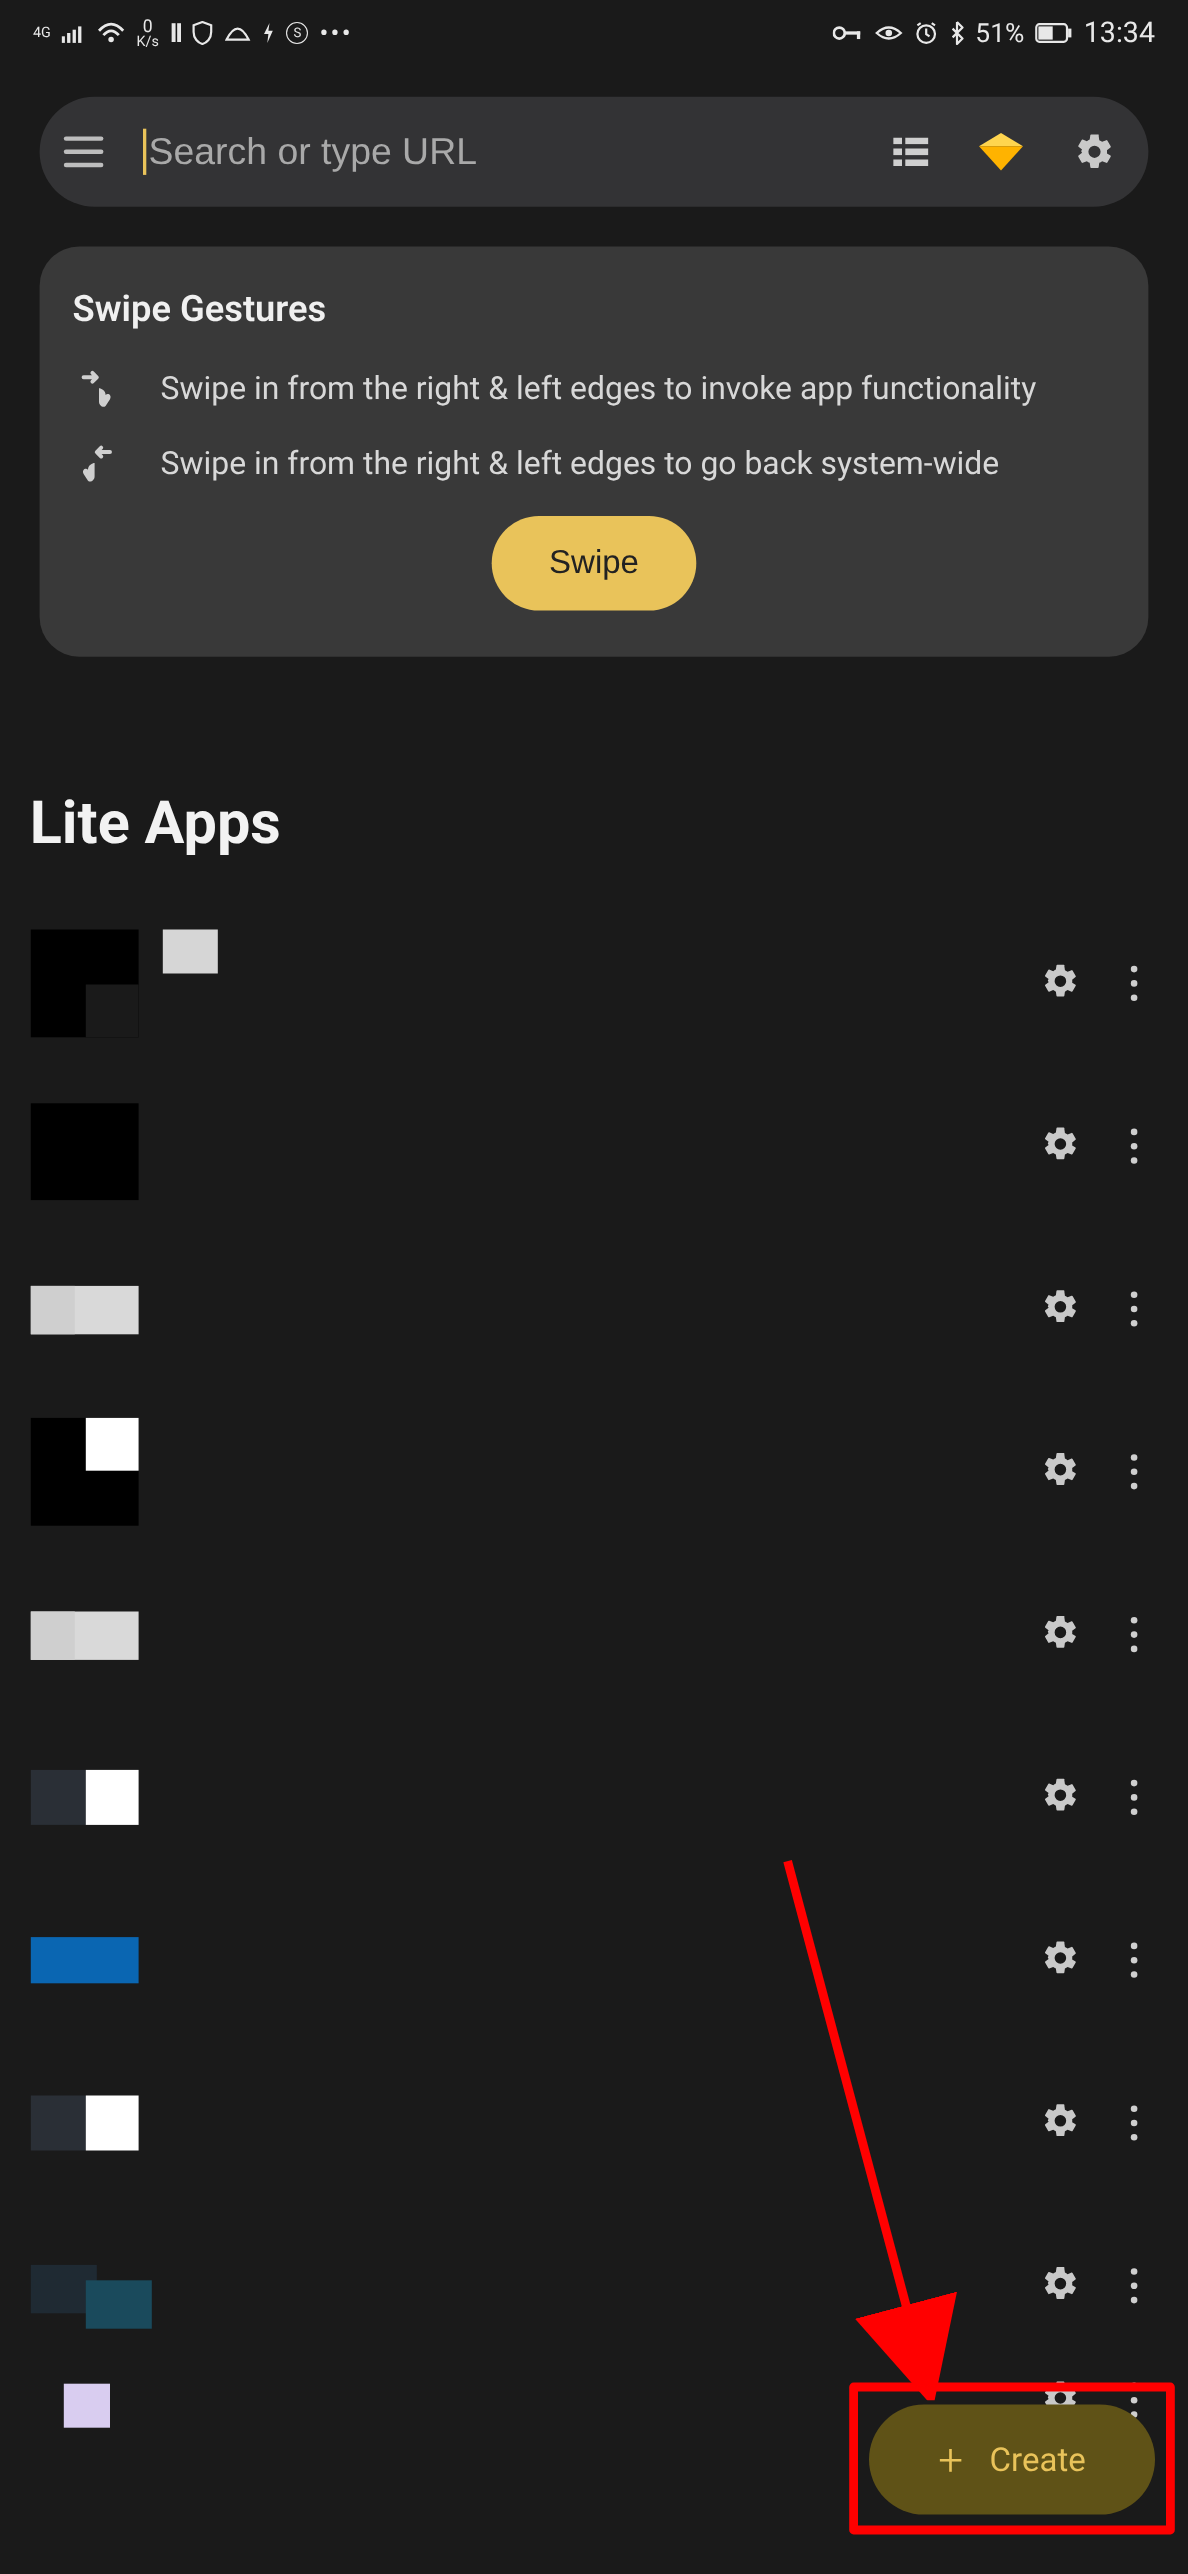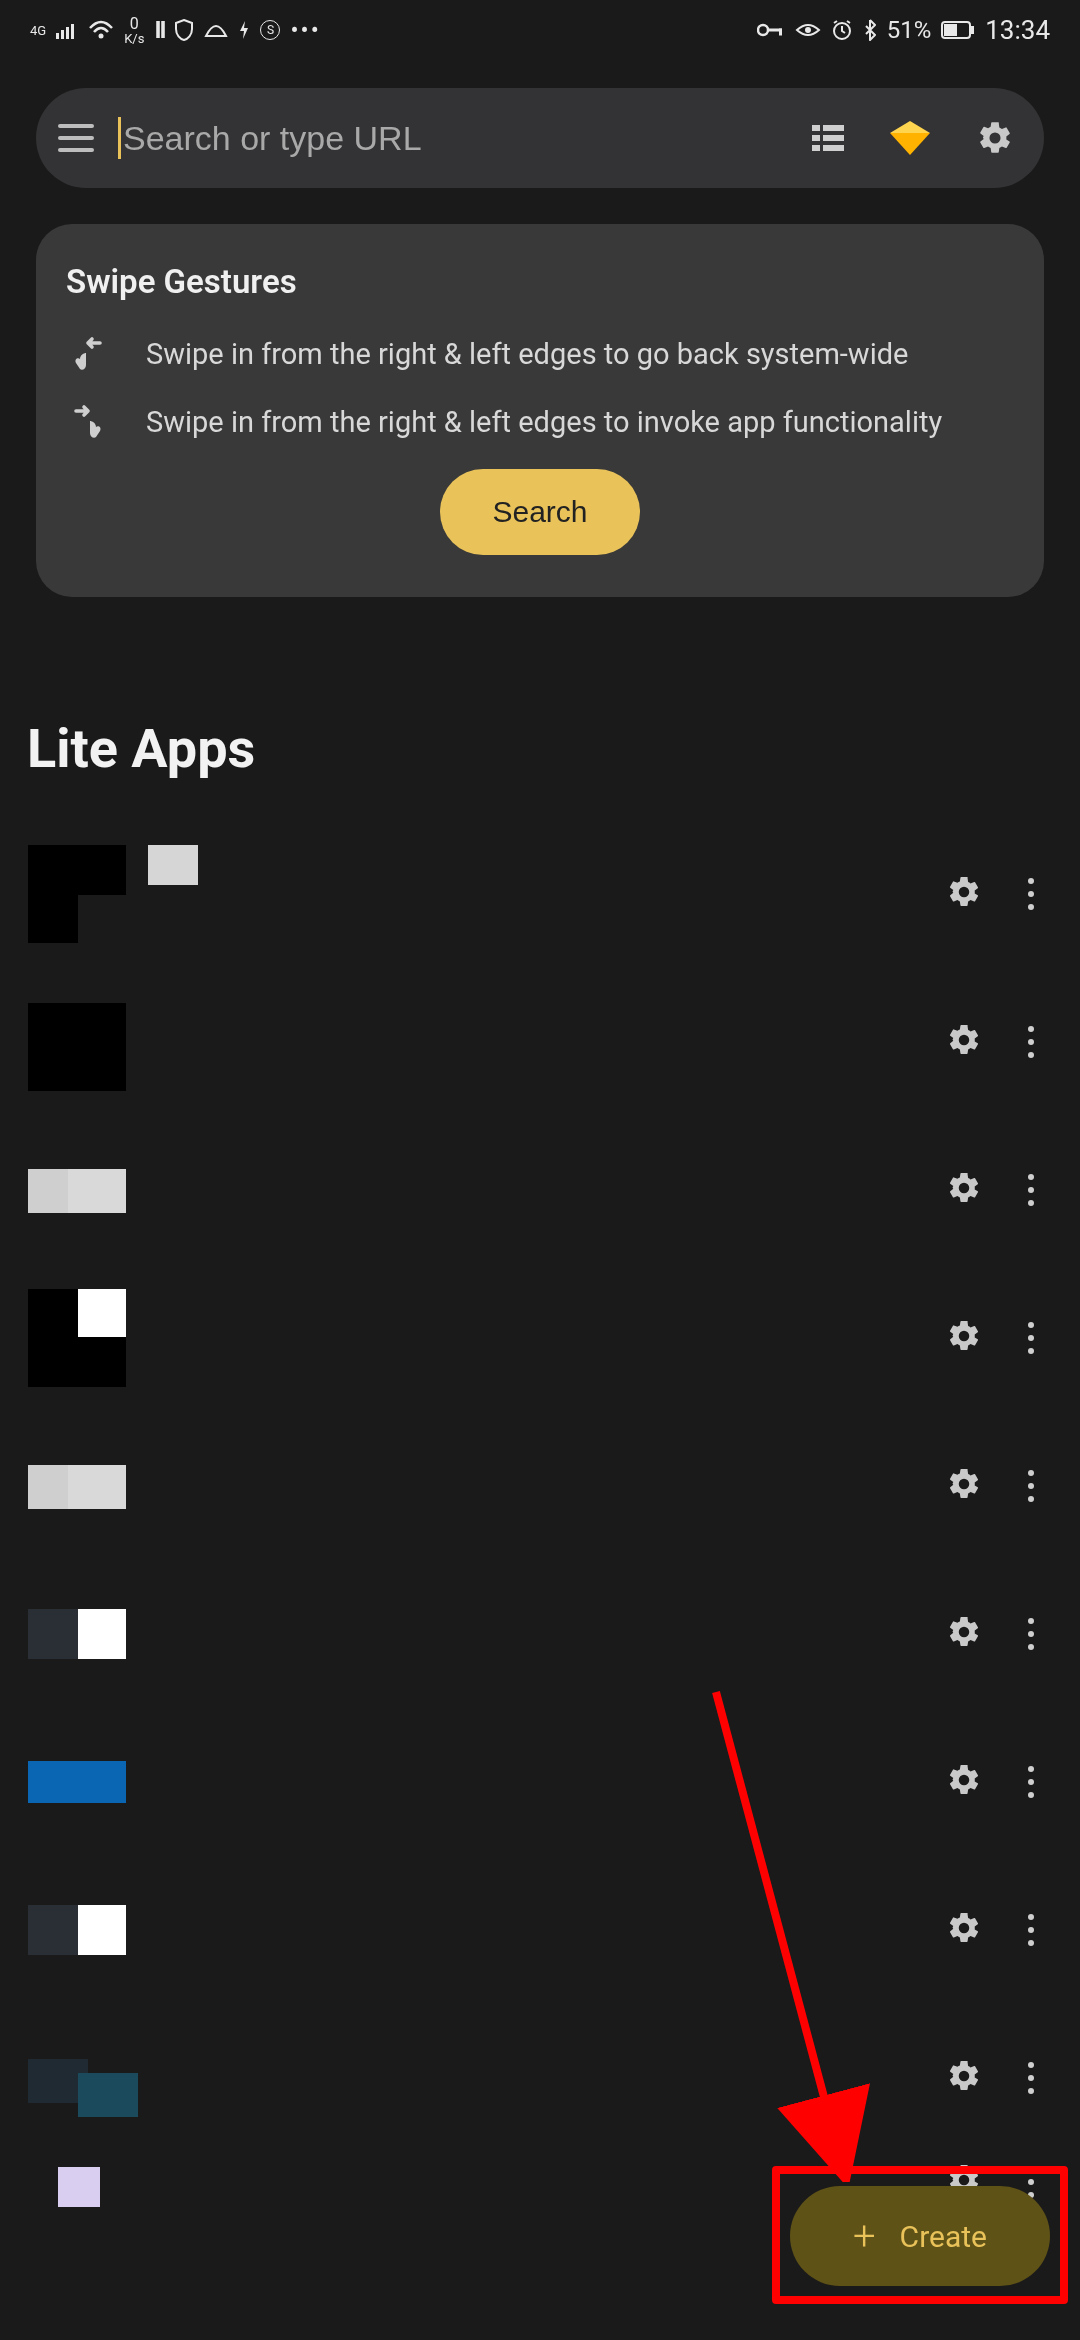--- a/index.html
+++ b/index.html
@@ -31,21 +31,21 @@
 
   
   .search-wrap { padding: 28px 36px 8px 36px; }
   .search-bar {
     background: #333335;
     border-radius: 50px;
     height: 100px;
     display: flex;
     align-items: center;
     padding: 0 30px 0 22px;
-    gap: 24px;
+    gap: 36px;
   }
   .hamburger {
     width: 36px; height: 28px;
     display:flex; flex-direction:column; justify-content:space-between;
   }
   .hamburger div { height:4px; background:#bdbdbd; border-radius:2px; }
   .search-input {
     flex:1;
     background:transparent;
     border:none;
@@ -296,37 +296,37 @@
     </div>
   </div>
 </div>
 
 <div class="card-wrap">
   <div class="card">
     <div class="card-title">Swipe Gestures</div>
     <div class="gesture-row">
       <div class="swipe-icon">
         <svg width="40" height="40" viewBox="0 0 20 20">
+            <use href="#swipe-path"></use>
+          </svg>
+      </div>
+      <div class="gesture-text">Swipe in from the right &amp; left edges to invoke app functionality</div>
+    </div>
+    <div class="gesture-row">
+      <div class="swipe-icon">
+        <svg width="40" height="40" viewBox="0 0 20 20">
             <g transform="scale(-1,1) translate(-20,0)">
               <use href="#swipe-path"></use>
             </g>
           </svg>
       </div>
       <div class="gesture-text">Swipe in from the right &amp; left edges to go back system-wide</div>
     </div>
-    <div class="gesture-row">
-      <div class="swipe-icon">
-        <svg width="40" height="40" viewBox="0 0 20 20">
-            <use href="#swipe-path"></use>
-          </svg>
-      </div>
-      <div class="gesture-text">Swipe in from the right &amp; left edges to invoke app functionality</div>
-    </div>
     <div class="change-btn">
-      <button>Search</button>
+      <button>Swipe</button>
     </div>
   </div>
 </div>
 
 <div class="section-title">Lite Apps</div>
 
 <div class="app-list">
 
   <div class="app-row">
     <div class="app-icon-slot">

